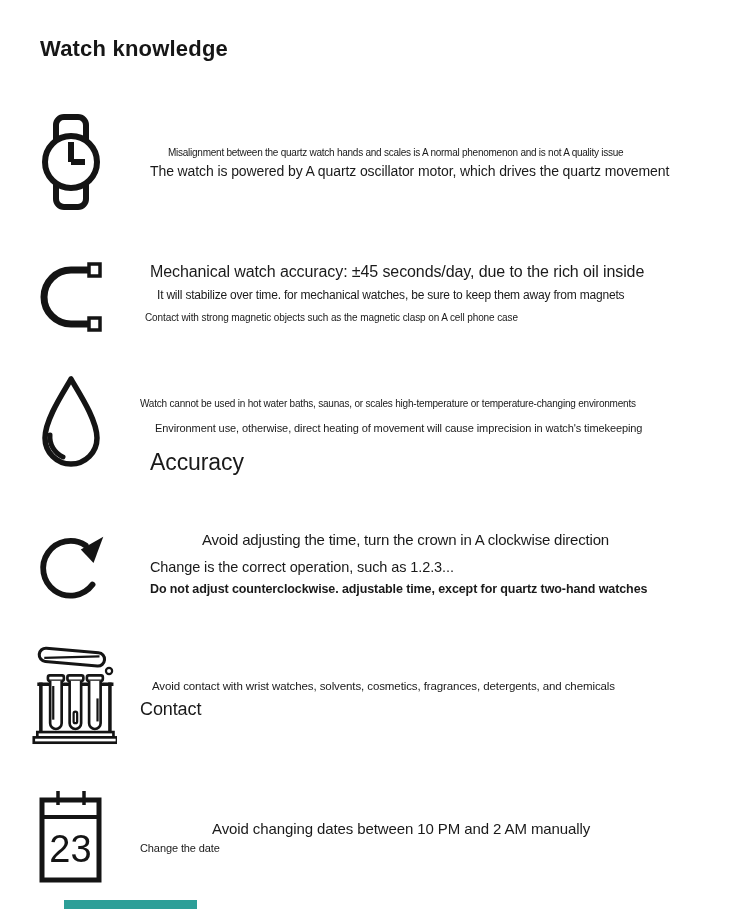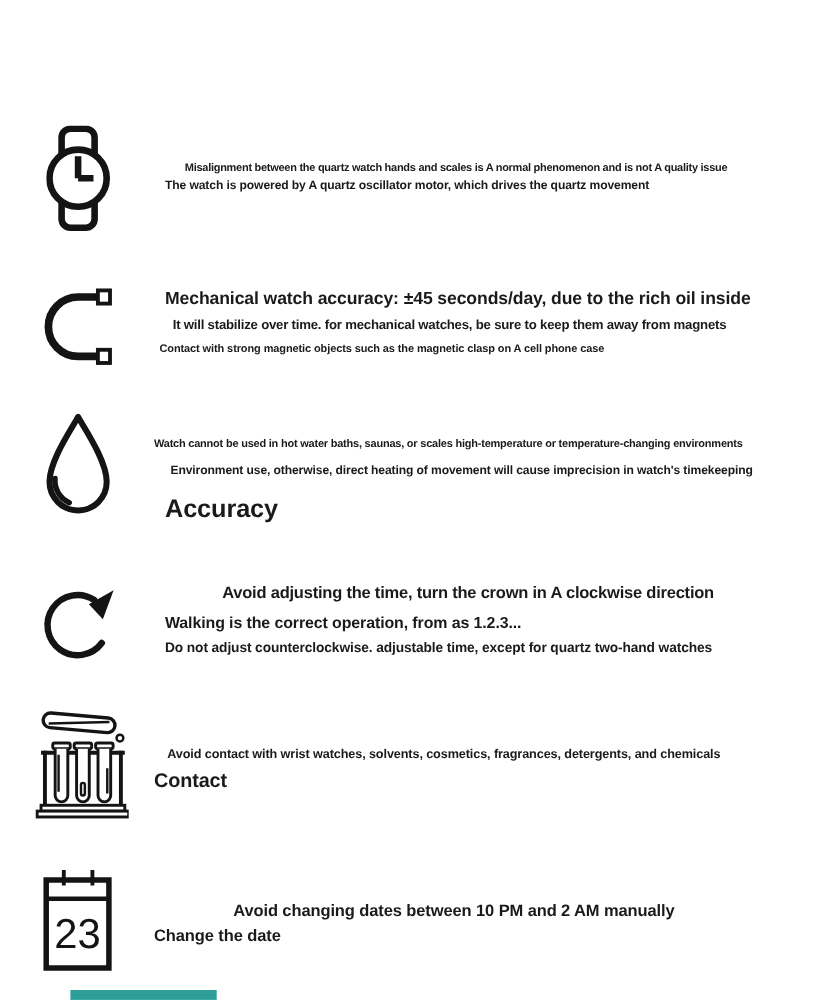--- a/index.html
+++ b/index.html
@@ -1,39 +1,40 @@
 <!DOCTYPE html>
 <html><head>
 <meta charset="utf-8">
 <style>
   html,body{margin:0;padding:0;}
   body{background:#ffffff;font-family:"Liberation Sans",sans-serif;}
   .page{position:relative;width:750px;height:909px;background:#ffffff;overflow:hidden;}
   .title{position:absolute;left:40px;top:36px;margin:0;font-size:22px;font-weight:700;color:#161616;letter-spacing:0.2px;}
-  .t{position:absolute;white-space:nowrap;color:#1a1a1a;font-weight:700;line-height:1.25;letter-spacing:-0.1px;}
+  .t{position:absolute;white-space:nowrap;color:#1a1a1a;font-weight:400;line-height:1.25;letter-spacing:-0.1px;}
   .icon{position:absolute;}
   .icon svg{display:block;width:100%;height:100%;}
   .accent-bar{position:absolute;left:64px;top:900px;width:133px;height:9px;}
 </style>
 </head>
 <body>
 
 <div class="page">
 
+  <h1 class="title">Watch knowledge</h1>
 
   <section>
     <div class="icon" style="left:42px;top:114px;width:58px;height:96px">
       <svg viewBox="0 0 58 96" fill="none">
         <rect x="14" y="3" width="30" height="90" rx="8" stroke="#141414" stroke-width="6"></rect>
         <circle cx="29" cy="48" r="26" fill="#ffffff" stroke="#141414" stroke-width="6"></circle>
         <path d="M29 48 L29 28 M29 48 L43 48" stroke="#141414" stroke-width="6"></path>
       </svg>
     </div>
     <div class="t" style="left:168px;top:147px;font-size:10px;letter-spacing:-0.25px">Misalignment between the quartz watch hands and scales is A normal phenomenon and is not A quality issue</div>
-    <div class="t" style="left:150px;top:163px;font-size:11px">The watch is powered by A quartz oscillator motor, which drives the quartz movement</div>
+    <div class="t" style="left:150px;top:163px;font-size:14px">The watch is powered by A quartz oscillator motor, which drives the quartz movement</div>
   </section>
 
   <section>
     <div class="icon" style="left:40px;top:261px;width:62px;height:72px">
       <svg viewBox="0 0 62 72" fill="none">
         <path d="M58 9 H31 A27 27 0 0 0 31 63 H58" stroke="#141414" stroke-width="7"></path>
         <rect x="49" y="3" width="11" height="12" fill="#ffffff" stroke="#141414" stroke-width="3.5"></rect>
         <rect x="49" y="57" width="11" height="12" fill="#ffffff" stroke="#141414" stroke-width="3.5"></rect>
       </svg>
     </div>
@@ -55,21 +56,21 @@
   </section>
 
   <section>
     <div class="icon" style="left:38px;top:523px;width:68px;height:86px">
       <svg viewBox="0 0 68 88" fill="none">
         <path d="M48 23 A28 28 0 1 0 55 63" stroke="#141414" stroke-width="6" stroke-linecap="round"></path>
         <polygon points="43,27 66,14 56,41" fill="#141414"></polygon>
       </svg>
     </div>
     <div class="t" style="left:202px;top:531px;font-size:15px;letter-spacing:-0.2px">Avoid adjusting the time, turn the crown in A clockwise direction</div>
-    <div class="t" style="left:150px;top:558px;font-size:14.5px">Walking is the correct operation, from as 1.2.3...</div>
+    <div class="t" style="left:150px;top:558px;font-size:14.5px">Change is the correct operation, such as 1.2.3...</div>
     <div class="t" style="left:150px;top:582px;font-size:12.5px;font-weight:700">Do not adjust counterclockwise. adjustable time, except for quartz two-hand watches</div>
   </section>
 
   <section>
     <div class="icon" style="left:32px;top:643px;width:85px;height:102px">
       <svg viewBox="0 0 96 114" fill="none">
         <g transform="rotate(5 47 16)">
           <rect x="8" y="8" width="74" height="15" rx="7.5" fill="#ffffff" stroke="#141414" stroke-width="3.5"></rect>
           <line x1="14" y1="19" x2="76" y2="12" stroke="#141414" stroke-width="2.5"></line>
         </g>
@@ -98,18 +99,18 @@
     <div class="icon" style="left:37px;top:788px;width:67px;height:97px">
       <svg viewBox="0 0 67 97" fill="none">
         <rect x="5" y="12" width="57" height="80" fill="#ffffff" stroke="#141414" stroke-width="5"></rect>
         <line x1="5" y1="29" x2="62" y2="29" stroke="#141414" stroke-width="4"></line>
         <line x1="21" y1="3" x2="21" y2="17" stroke="#141414" stroke-width="3.5"></line>
         <line x1="47" y1="3" x2="47" y2="17" stroke="#141414" stroke-width="3.5"></line>
         <text x="33.5" y="74" text-anchor="middle" font-size="38" font-family="'Liberation Sans',sans-serif" fill="#141414">23</text>
       </svg>
     </div>
     <div class="t" style="left:212px;top:820px;font-size:15px">Avoid changing dates between 10 PM and 2 AM manually</div>
-    <div class="t" style="left:140px;top:842px;font-size:15px">Change the date</div>
+    <div class="t" style="left:140px;top:842px;font-size:11px">Change the date</div>
   </section>
 
   <div class="accent-bar" style="background-color: rgb(45, 159, 152);"></div>
 
 </div>
 
 </body></html>

